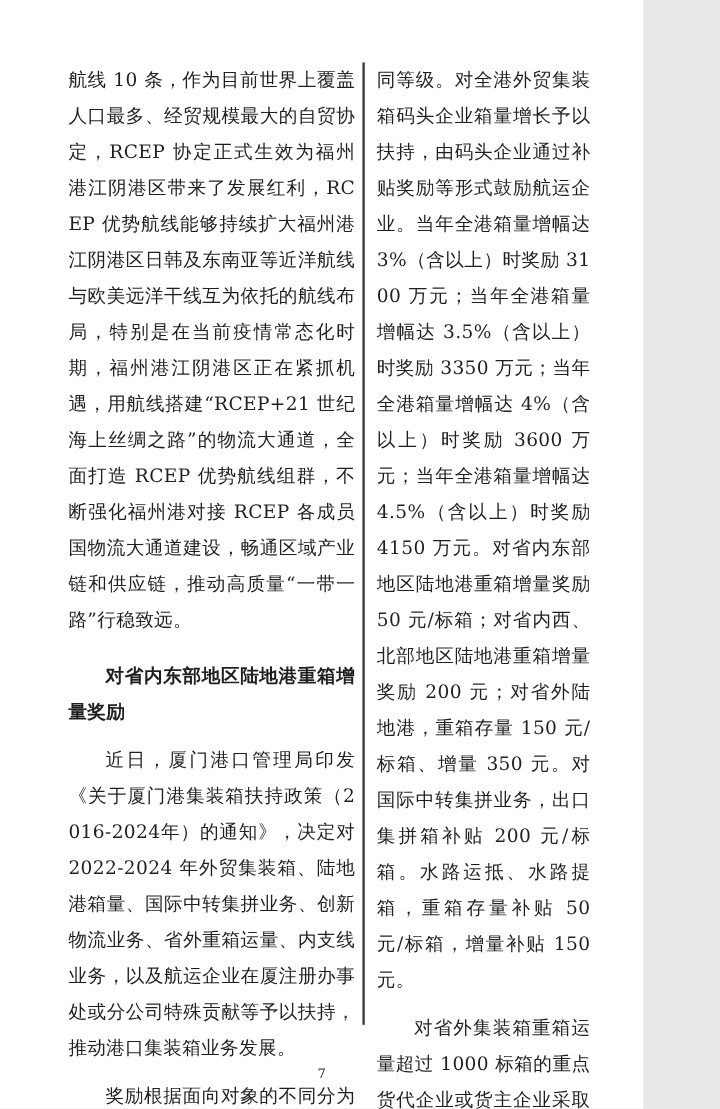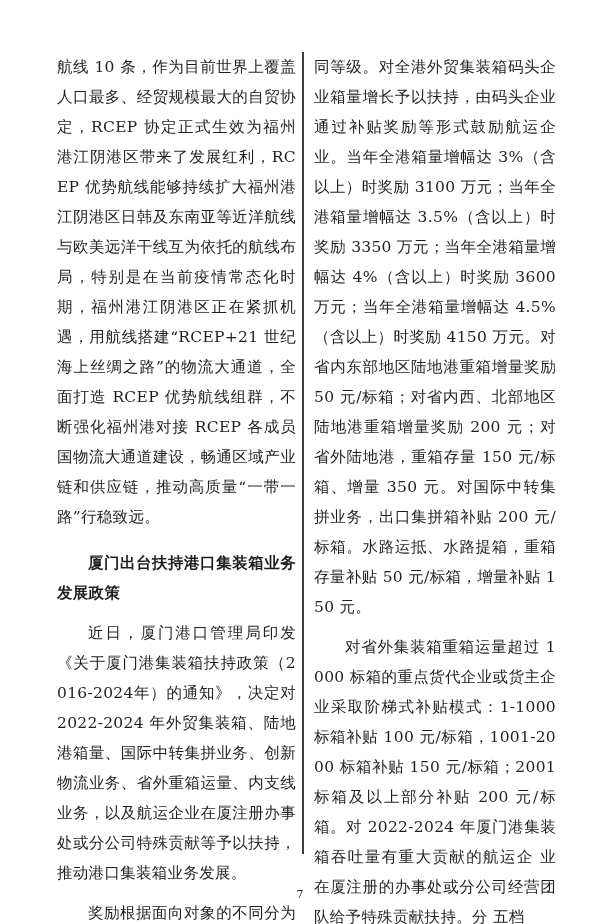--- a/index.html
+++ b/index.html
@@ -2,21 +2,21 @@
 <html><head>
 <meta charset="utf-8">
 <style>
   html, body {
     margin: 0;
     padding: 0;
     background: #e8e8e8;
   }
   .page {
     position: relative;
-    width: 600px;
+    width: 536px;
     height: 924px;
     background: #ffffff;
     overflow: hidden;
     font-family: "DejaVu Serif", "Liberation Serif", serif;
     color: #1f1f1f;
   }
   .body-area {
     position: absolute;
     top: 52px;
     left: 57px;
@@ -69,21 +69,21 @@
   }
 </style>
 </head>
 <body>
 
 <div class="page" style="background: rgb(255, 255, 255); color: rgb(31, 31, 31);">
   <div class="body-area">
 
     <div class="col-left">
       <p class="para">航线 10 条，作为目前世界上覆盖人口最多、经贸规模最大的自贸协定，RCEP 协定正式生效为福州港江阴港区带来了发展红利，RCEP 优势航线能够持续扩大福州港江阴港区日韩及东南亚等近洋航线与欧美远洋干线互为依托的航线布局，特别是在当前疫情常态化时期，福州港江阴港区正在紧抓机遇，用航线搭建“RCEP+21 世纪海上丝绸之路”的物流大通道，全面打造 RCEP 优势航线组群，不断强化福州港对接 RCEP 各成员国物流大通道建设，畅通区域产业链和供应链，推动高质量“一带一路”行稳致远。</p>
-      <p class="para heading indent">厦门出台扶持港口集装箱业务发展政策</p>
+      <p class="para heading indent">对省内东部地区陆地港重箱增量奖励</p>
       <p class="para indent">近日，厦门港口管理局印发《关于厦门港集装箱扶持政策（2016-2024年）的通知》，决定对 2022-2024 年外贸集装箱、陆地港箱量、国际中转集拼业务、创新物流业务、省外重箱运量、内支线业务，以及航运企业在厦注册办事处或分公司特殊贡献等予以扶持，推动港口集装箱业务发展。</p>
       <p class="para indent">奖励根据面向对象的不同分为不</p>
     </div>
 
     <div class="divider" style="background: rgb(61, 61, 61);"></div>
 
     <div class="col-right">
       <p class="para">同等级。对全港外贸集装箱码头企业箱量增长予以扶持，由码头企业通过补贴奖励等形式鼓励航运企业。当年全港箱量增幅达 3%（含以上）时奖励 3100 万元；当年全港箱量增幅达 3.5%（含以上）时奖励 3350 万元；当年全港箱量增幅达 4%（含以上）时奖励 3600 万元；当年全港箱量增幅达 4.5%（含以上）时奖励 4150 万元。对省内东部地区陆地港重箱增量奖励 50 元/标箱；对省内西、北部地区陆地港重箱增量奖励 200 元；对省外陆地港，重箱存量 150 元/标箱、增量 350 元。对国际中转集拼业务，出口集拼箱补贴 200 元/标箱。水路运抵、水路提箱，重箱存量补贴 50 元/标箱，增量补贴 150 元。</p>
       <p class="para indent">对省外集装箱重箱运量超过 1000 标箱的重点货代企业或货主企业采取阶梯式补贴模式：1-1000 标箱补贴 100 元/标箱，1001-2000 标箱补贴 150 元/标箱；2001 标箱及以上部分补贴 200 元/标箱。对 2022-2024 年厦门港集装箱吞吐量有重大贡献的航运企 业在厦注册的办事处或分公司经营团队给予特殊贡献扶持。分 五档</p>
     </div>

